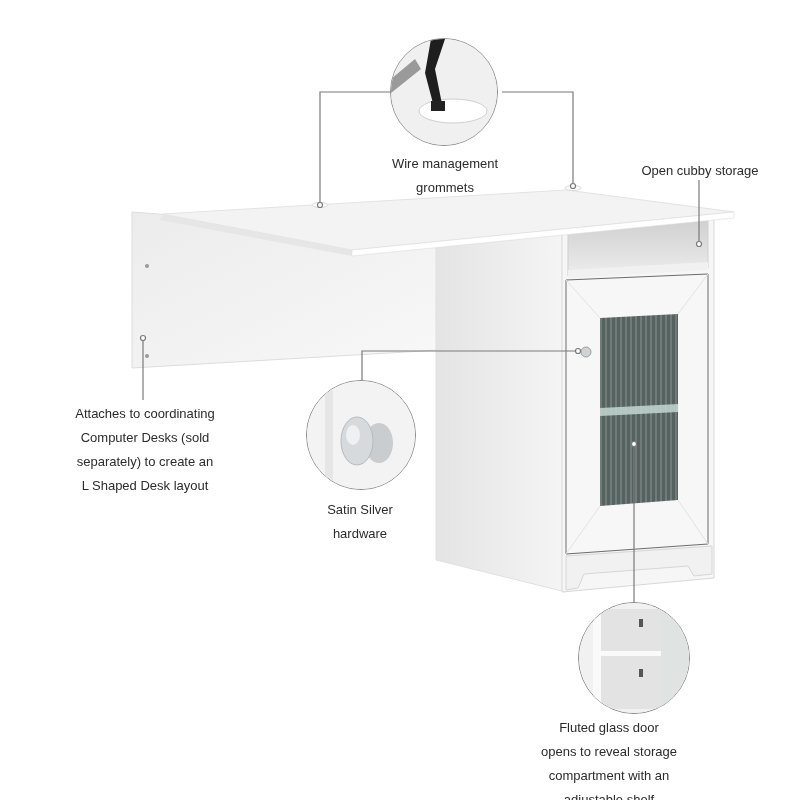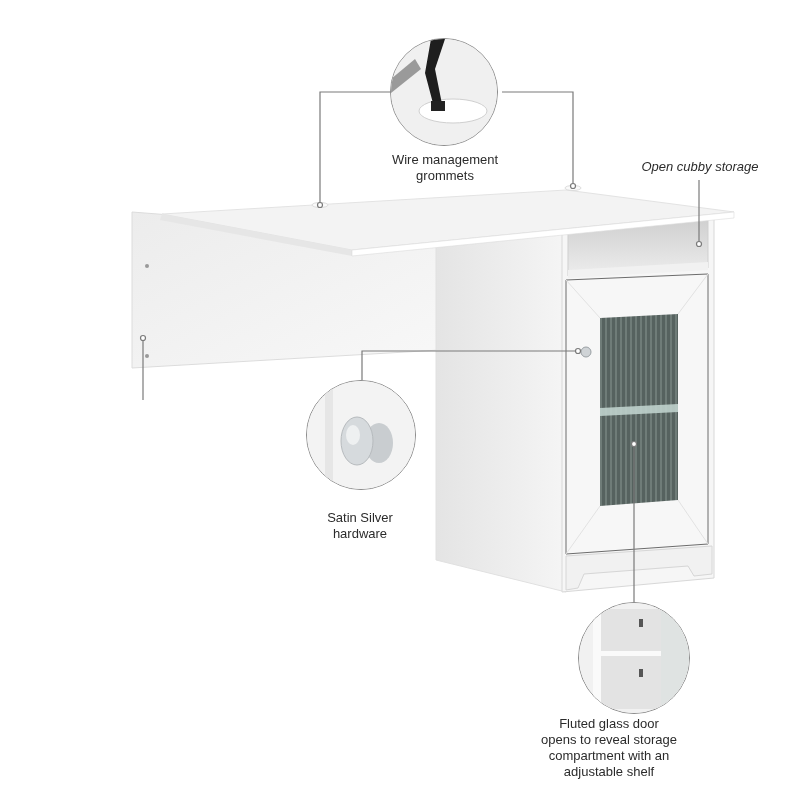--- a/index.html
+++ b/index.html
@@ -1,18 +1,18 @@
 <!DOCTYPE html>
 <html><head>
 <meta charset="utf-8">
 <style>
   html, body { margin: 0; padding: 0; background: #ffffff; }
   body { width: 800px; height: 800px; position: relative; overflow: hidden; font-family: "Liberation Sans", sans-serif; }
   .stage { position: absolute; left: 0; top: 0; width: 800px; height: 800px; }
-  .label { position: absolute; color: #2b2b2b; font-size: 13px; line-height: 16px; text-align: center; white-space: pre-line; }
+  .label { position: absolute; color: #2b2b2b; font-size: 13px; line-height: 24px; text-align: center; white-space: pre-line; }
   .circle { position: absolute; border-radius: 50%; border: 1.2px solid #8a8a8a; overflow: hidden; background: #f2f2f2; }
   svg { position: absolute; left: 0; top: 0; }
 </style>
 </head>
 <body>
 
 <div class="stage">
 
   <svg width="800" height="800" viewBox="0 0 800 800">
     <defs>
@@ -93,33 +93,37 @@
       <rect width="106" height="106" fill="#f0f0f0"></rect>
       <ellipse cx="62" cy="72" rx="34" ry="12" fill="#ffffff" stroke="#cfcfcf"></ellipse>
       <path d="M40 0 L54 0 L44 30 L52 70 L44 72 L34 34 Z" fill="#1e1e1e"></path>
       <rect x="40" y="62" width="14" height="10" fill="#222"></rect>
       <path d="M0 40 L24 20 L30 30 L0 54 Z" fill="#9a9a9a"></path>
     </svg>
   </div>
   <div class="label" style="left:360px;top:152px;width:170px;">Wire management
 grommets</div>
 
-  <div class="label" style="left:620px;top:159px;width:160px;font-style:italic;">Open cubby storage</div>
+  <div class="label" style="left:620px;top:159px;width:160px;">Open cubby storage</div>
 
+  <div class="label" style="left:50px;top:402px;width:190px;">Attaches to coordinating
+Computer Desks (sold
+separately) to create an
+L Shaped Desk layout</div>
 
   <div class="circle" style="left:306px;top:380px;width:108px;height:108px;">
     <svg width="108" height="108" viewBox="0 0 108 108">
       <rect width="108" height="108" fill="#f3f3f3"></rect>
       <rect x="18" y="0" width="8" height="108" fill="#e6e6e6"></rect>
       <ellipse cx="72" cy="62" rx="14" ry="20" fill="#c9cdd0"></ellipse>
       <ellipse cx="50" cy="60" rx="16" ry="24" fill="#d6dadd" stroke="#b6babd"></ellipse>
       <ellipse cx="46" cy="54" rx="7" ry="10" fill="#eef0f1"></ellipse>
     </svg>
   </div>
-  <div class="label" style="left:300px;top:498px;width:120px;margin-top:12px;">Satin Silver
+  <div class="label" style="left:300px;top:498px;width:120px;">Satin Silver
 hardware</div>
 
   <div class="circle" style="left:578px;top:602px;width:110px;height:110px;">
     <svg width="110" height="110" viewBox="0 0 110 110">
       <rect width="110" height="110" fill="#f1f1f1"></rect>
       <rect x="22" y="6" width="60" height="100" fill="#e3e3e3"></rect>
       <rect x="22" y="48" width="60" height="5" fill="#fafafa"></rect>
       <rect x="82" y="6" width="30" height="100" fill="#dfe3e2"></rect>
       <rect x="60" y="16" width="4" height="8" fill="#555"></rect>
       <rect x="60" y="66" width="4" height="8" fill="#555"></rect>

